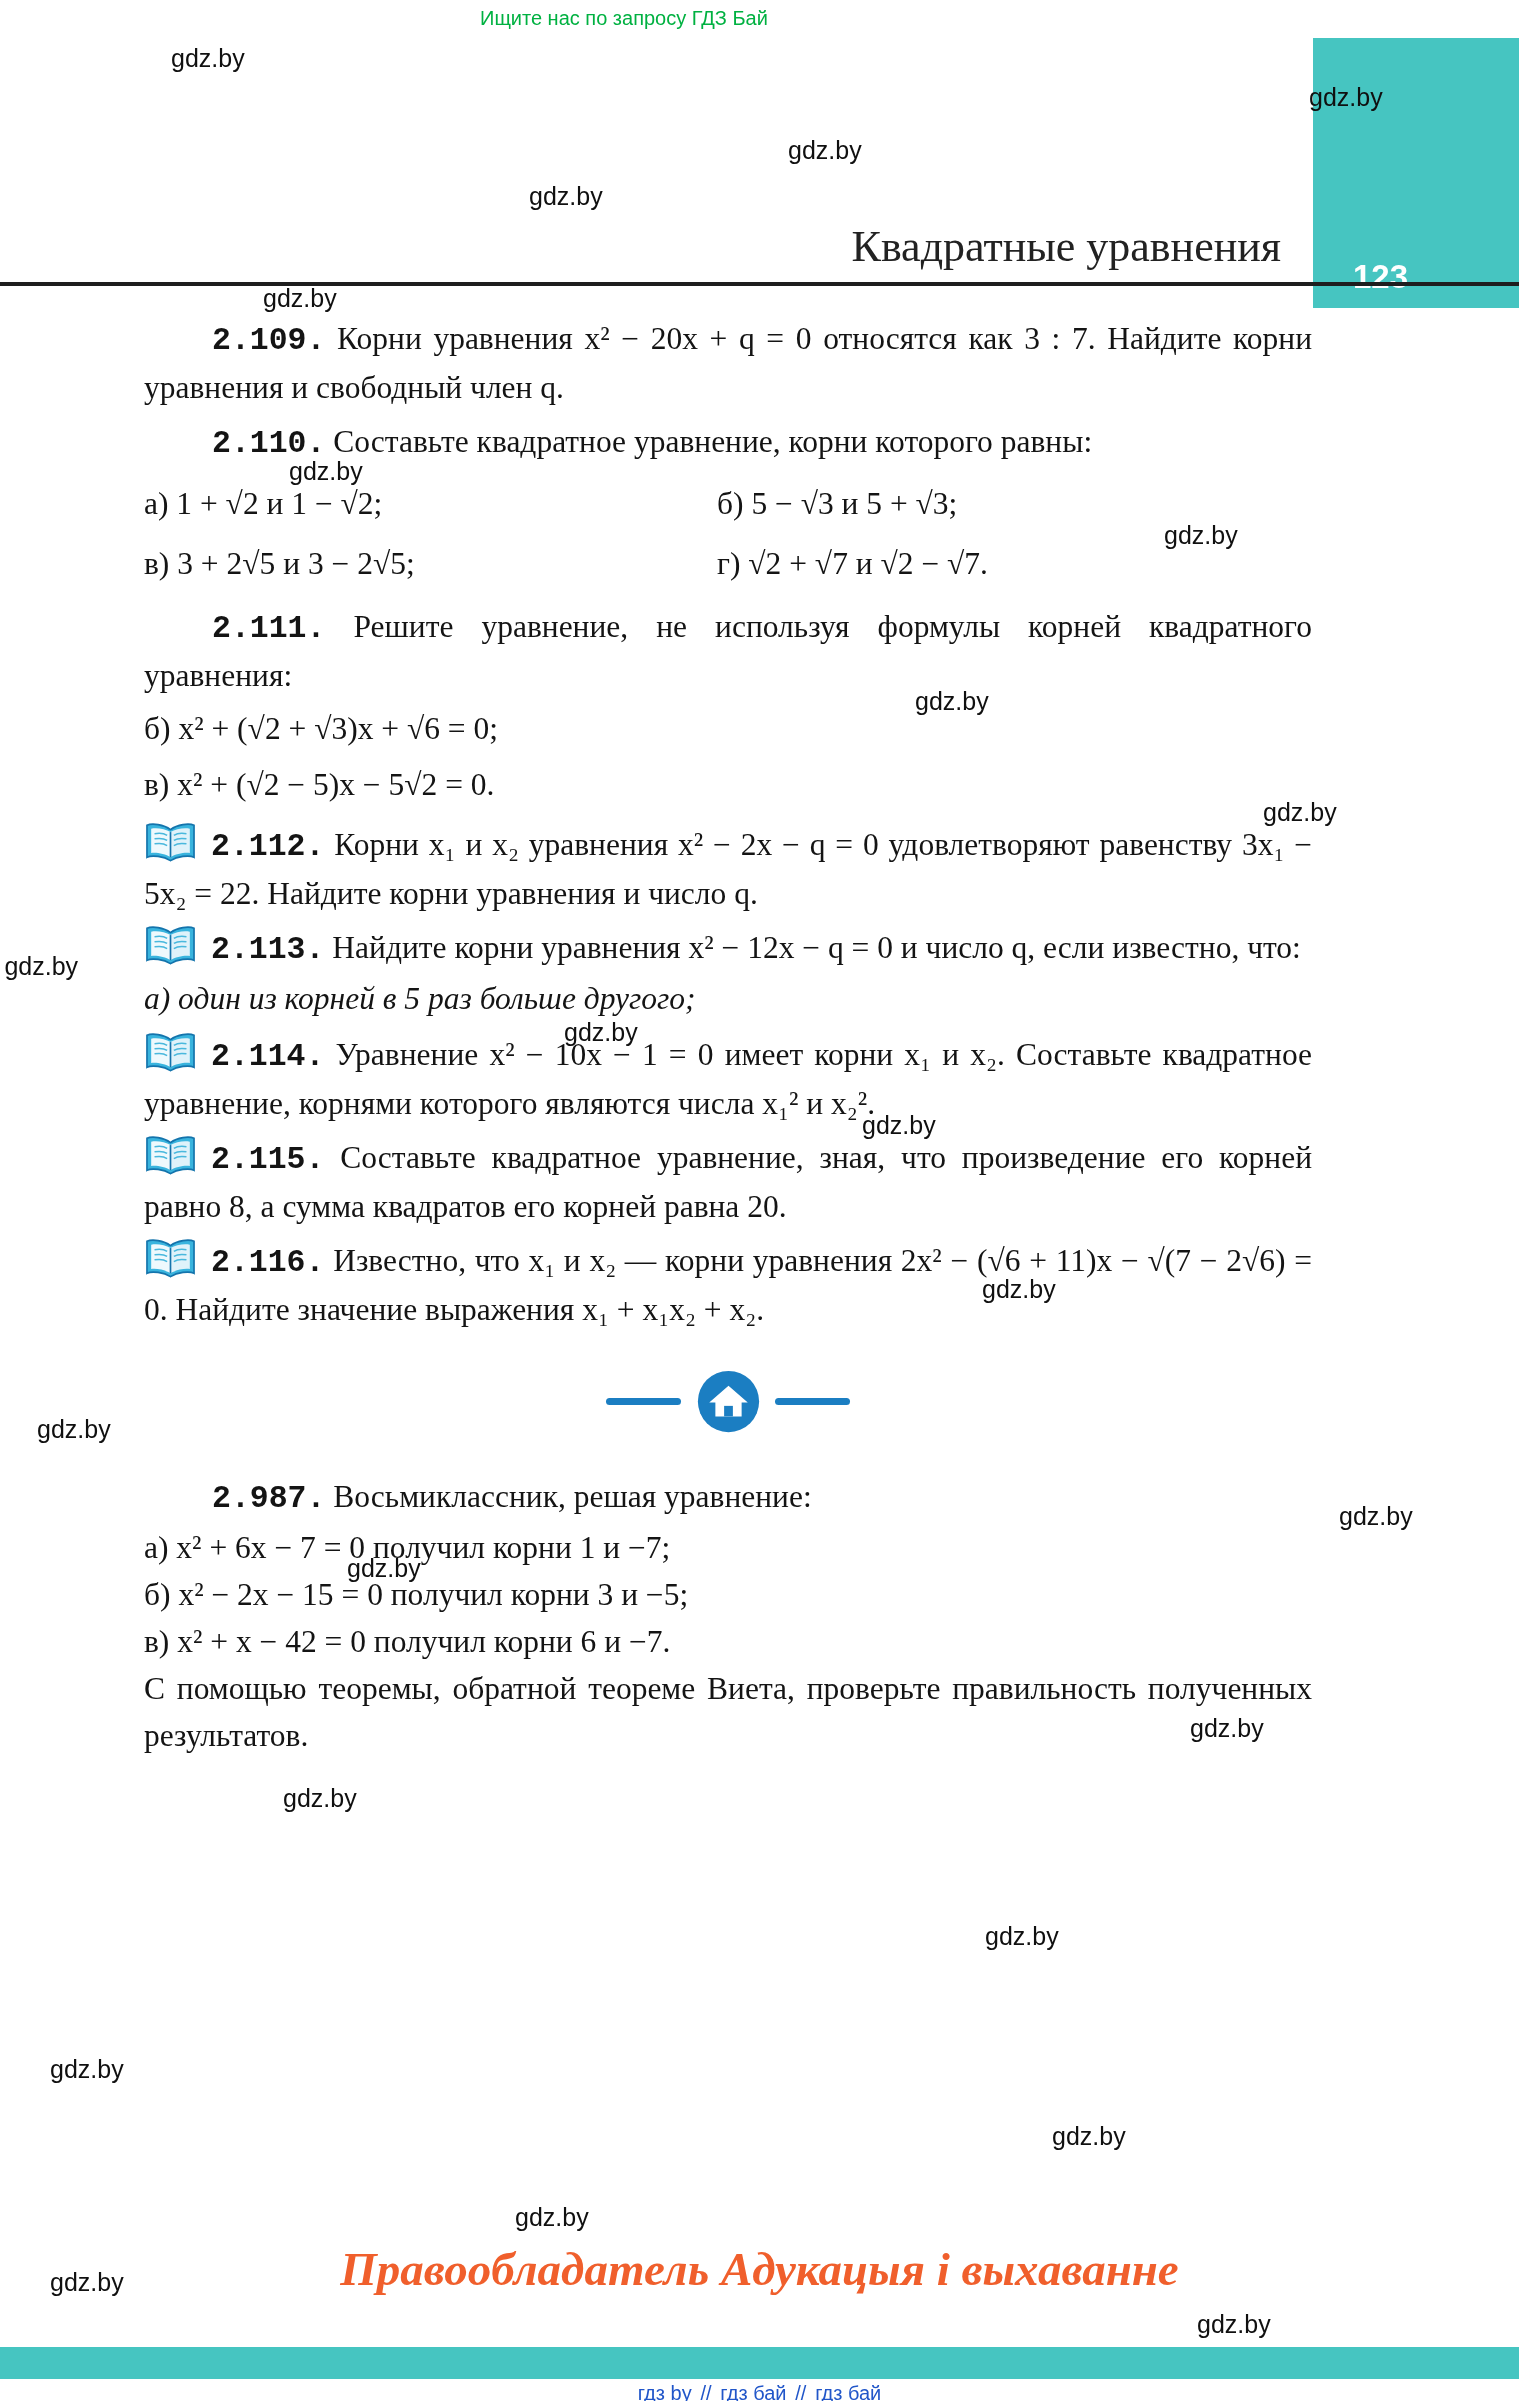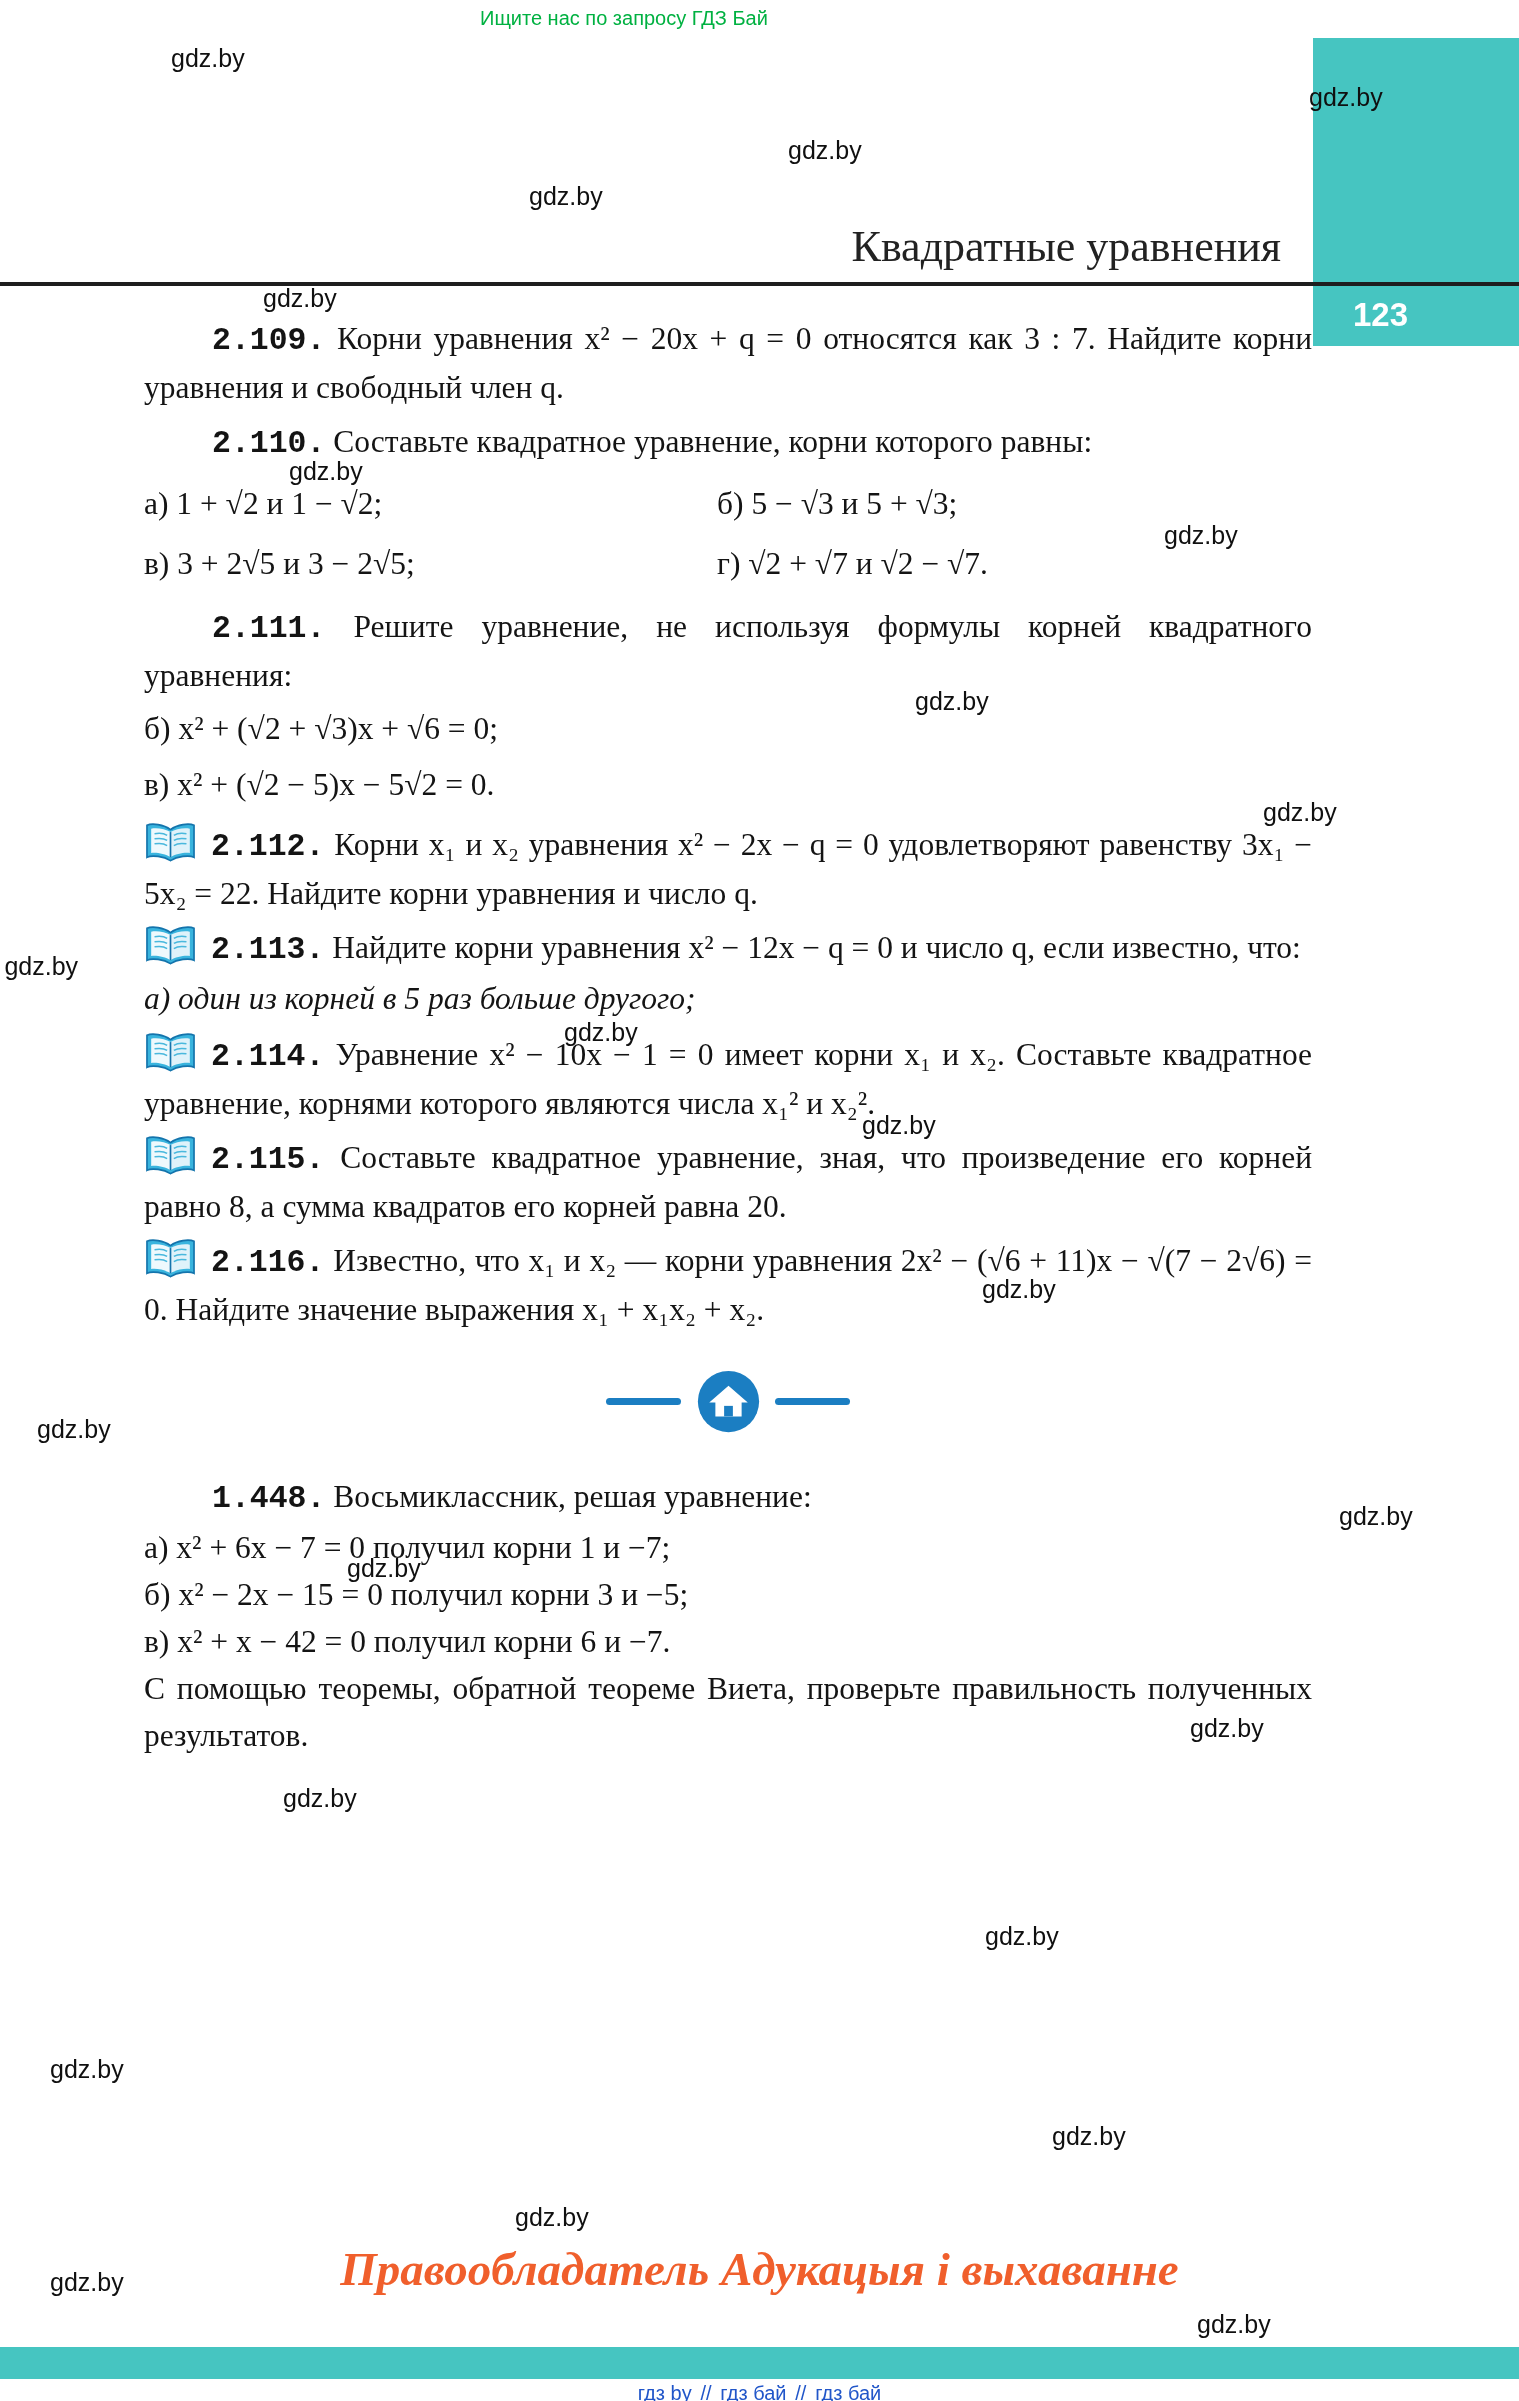--- a/index.html
+++ b/index.html
@@ -5,21 +5,21 @@
   html,body { margin:0; padding:0; background:#ffffff; }
   .page {
     position:relative; width:1519px; height:2401px; background:#ffffff;
     overflow:hidden; font-family:"Liberation Serif", serif; color:#141414;
   }
   .top-note {
     position:absolute; left:480px; top:7px;
     font:20px "Liberation Sans", sans-serif; color:#00b141;
   }
   .corner-block {
-    position:absolute; left:1313px; top:38px; width:207px; height:308px;
+    position:absolute; left:1313px; top:38px; width:207px; height:270px;
     background:#46c5c1;
   }
   .page-num {
     position:absolute; left:40px; bottom:12.3px;
     font-weight:bold; font-size:33px; font-family:"Liberation Sans", sans-serif; color:#ffffff;
   }
   .chapter-title { position:absolute; top:221px; right:238px; font-size:44px; color:#222222; }
   .rule { position:absolute; left:0; top:282px; width:100%; height:3.5px; background:#1e1e1e; }
 
   .content { position:absolute; left:144px; top:315px; width:1168px; }
@@ -159,21 +159,21 @@
           <svg class="house" viewBox="0 0 72 72">
         <circle cx="36" cy="36" r="35" fill="#1b7ec2"></circle>
         <path d="M36 18 L58 37 H51 V53 H21 V37 H14 Z" fill="#ffffff"></path>
         <rect x="31" y="41" width="10" height="12" fill="#1b7ec2"></rect>
       </svg>
         </span>
       <span class="dline"></span>
     </div>
 
     <p class="para indent" style="margin-bottom:1.8px;">
-      <span class="num">1.448.</span>
+      <span class="num">2.987.</span>
       <span>Восьмиклассник, решая уравнение:</span>
     </p>
     <div>
       <div class="opt">а) x² + 6x − 7 = 0 получил корни 1 и −7;</div>
       <div class="opt">б) x² − 2x − 15 = 0 получил корни 3 и −5;</div>
       <div class="opt">в) x² + x − 42 = 0 получил корни 6 и −7.</div>
     </div>
     <p class="para">С помощью теоремы, обратной теореме Виета, проверьте правильность полученных результатов.</p>
 
   </div>

